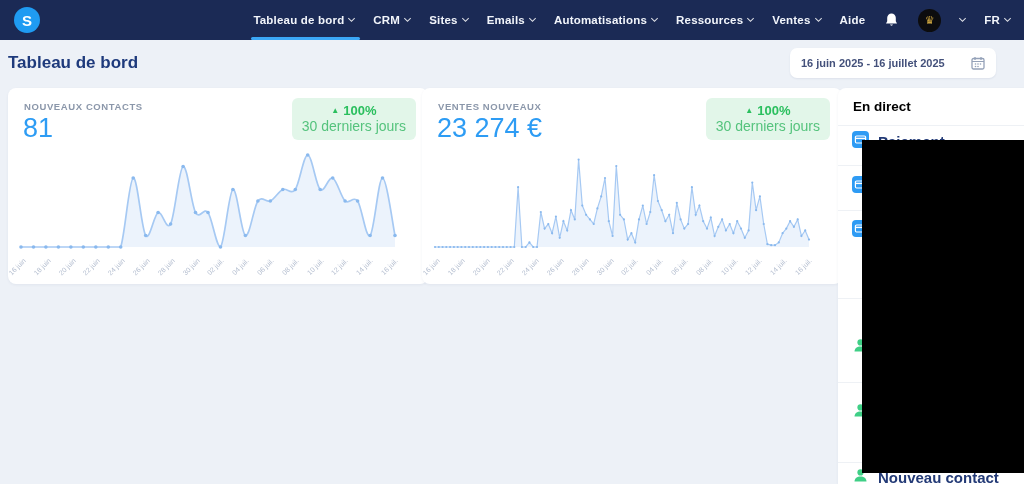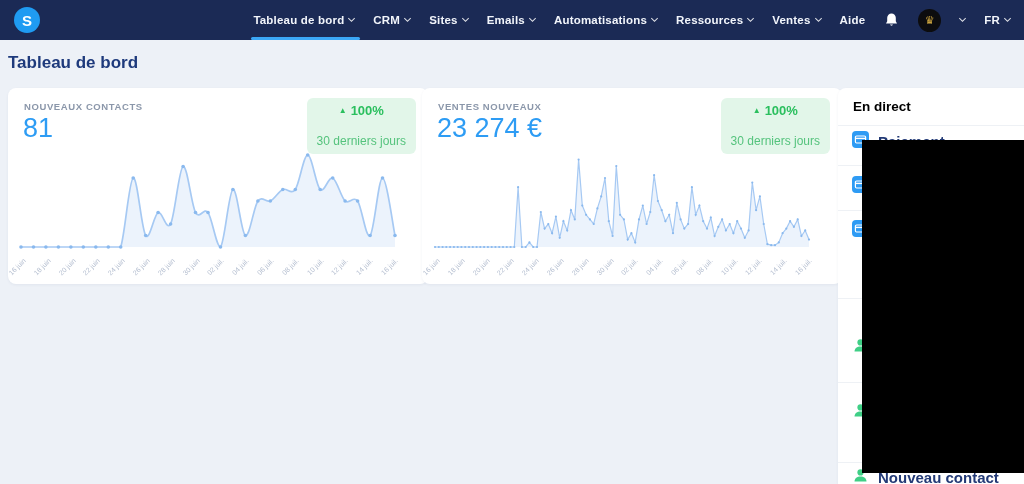--- a/index.html
+++ b/index.html
@@ -36,21 +36,21 @@
   .card { position:absolute; top:88px; width:420px; height:196px; background:#fff;
           border-radius:8px; box-shadow:0 1px 3px rgba(30,50,100,.06); }
   .card.c1 { left:8px; } .card.c2 { left:422px; }
   .card-label { position:absolute; left:16px; top:13px; color:#8b97aa; font-size:9.5px;
                 font-weight:bold; letter-spacing:.6px; }
   .card-value { position:absolute; left:15px; top:25px; color:#2d9cf4; font-size:27px; font-weight:500; }
   .badge { position:absolute; right:12px; top:10px; background:#e2f6e9; border-radius:6px;
            padding:5px 10px 6px; text-align:center; }
   .badge-top { color:#2abf5e; font-size:13px; font-weight:bold; display:flex; align-items:center; gap:4px; justify-content:center; }
   .badge-top .tri { font-size:8px; }
-  .badge-sub { color:#55c37d; font-size:12px; margin-top:16px; }
+  .badge-sub { color:#55c37d; font-size:14px; margin-top:0; }
   .chart-wrap { position:absolute; left:8px; top:62px; width:384px; height:100px; }
   .xlabels { position:absolute; left:8px; top:164px; width:384px; height:30px; }
   .xlabels span { position:absolute; top:5px; width:42px; text-align:right;
                   font-size:7px; color:#b3bdcf; transform:rotate(-45deg); transform-origin:100% 0; white-space:nowrap; }
 
   
   .live-panel { position:absolute; left:838px; top:88px; width:200px; height:396px;
                 background:#fff; border-radius:8px 0 0 0; box-shadow:0 1px 3px rgba(30,50,100,.06); }
   .live-title { position:absolute; left:15px; top:11px; color:#000000; font-size:13.5px; font-weight:bold; }
   .live-divider { position:absolute; left:0; width:100%; height:1px; background:#eef1f5; }
@@ -108,20 +108,34 @@
       <span class="chev"></span>
       <div class="nav-item">
         <span>FR</span>
         <span class="chev"></span>
       </div>
     </div>
 </div>
 
 <div class="page-header">
   <div class="page-title">Tableau de bord</div>
+  <div class="date-pill">
+    <span>16 juin 2025 - 16 juillet 2025</span>
+    <svg width="14" height="14" viewBox="0 0 14 14">
+      <rect x="1" y="2.5" width="12" height="10.5" rx="1.5" fill="none" stroke="#94a1b8" stroke-width="1.3"></rect>
+      <line x1="4" y1="1" x2="4" y2="4" stroke="#94a1b8" stroke-width="1.3"></line>
+      <line x1="10" y1="1" x2="10" y2="4" stroke="#94a1b8" stroke-width="1.3"></line>
+      <line x1="1" y1="5.5" x2="13" y2="5.5" stroke="#94a1b8" stroke-width="1"></line>
+      <circle cx="4.5" cy="8" r=".8" fill="#94a1b8"></circle>
+        <circle cx="7" cy="8" r=".8" fill="#94a1b8"></circle>
+      <circle cx="9.5" cy="8" r=".8" fill="#94a1b8"></circle>
+        <circle cx="4.5" cy="10.5" r=".8" fill="#94a1b8"></circle>
+      <circle cx="7" cy="10.5" r=".8" fill="#94a1b8"></circle>
+    </svg>
+  </div>
 </div>
 
 <div class="card c1">
   <div class="card-label">NOUVEAUX CONTACTS</div>
   <div class="card-value">81</div>
   <div class="badge">
     <div class="badge-top">
         <span class="tri">▲</span>
         <span>100%</span>
       </div>

